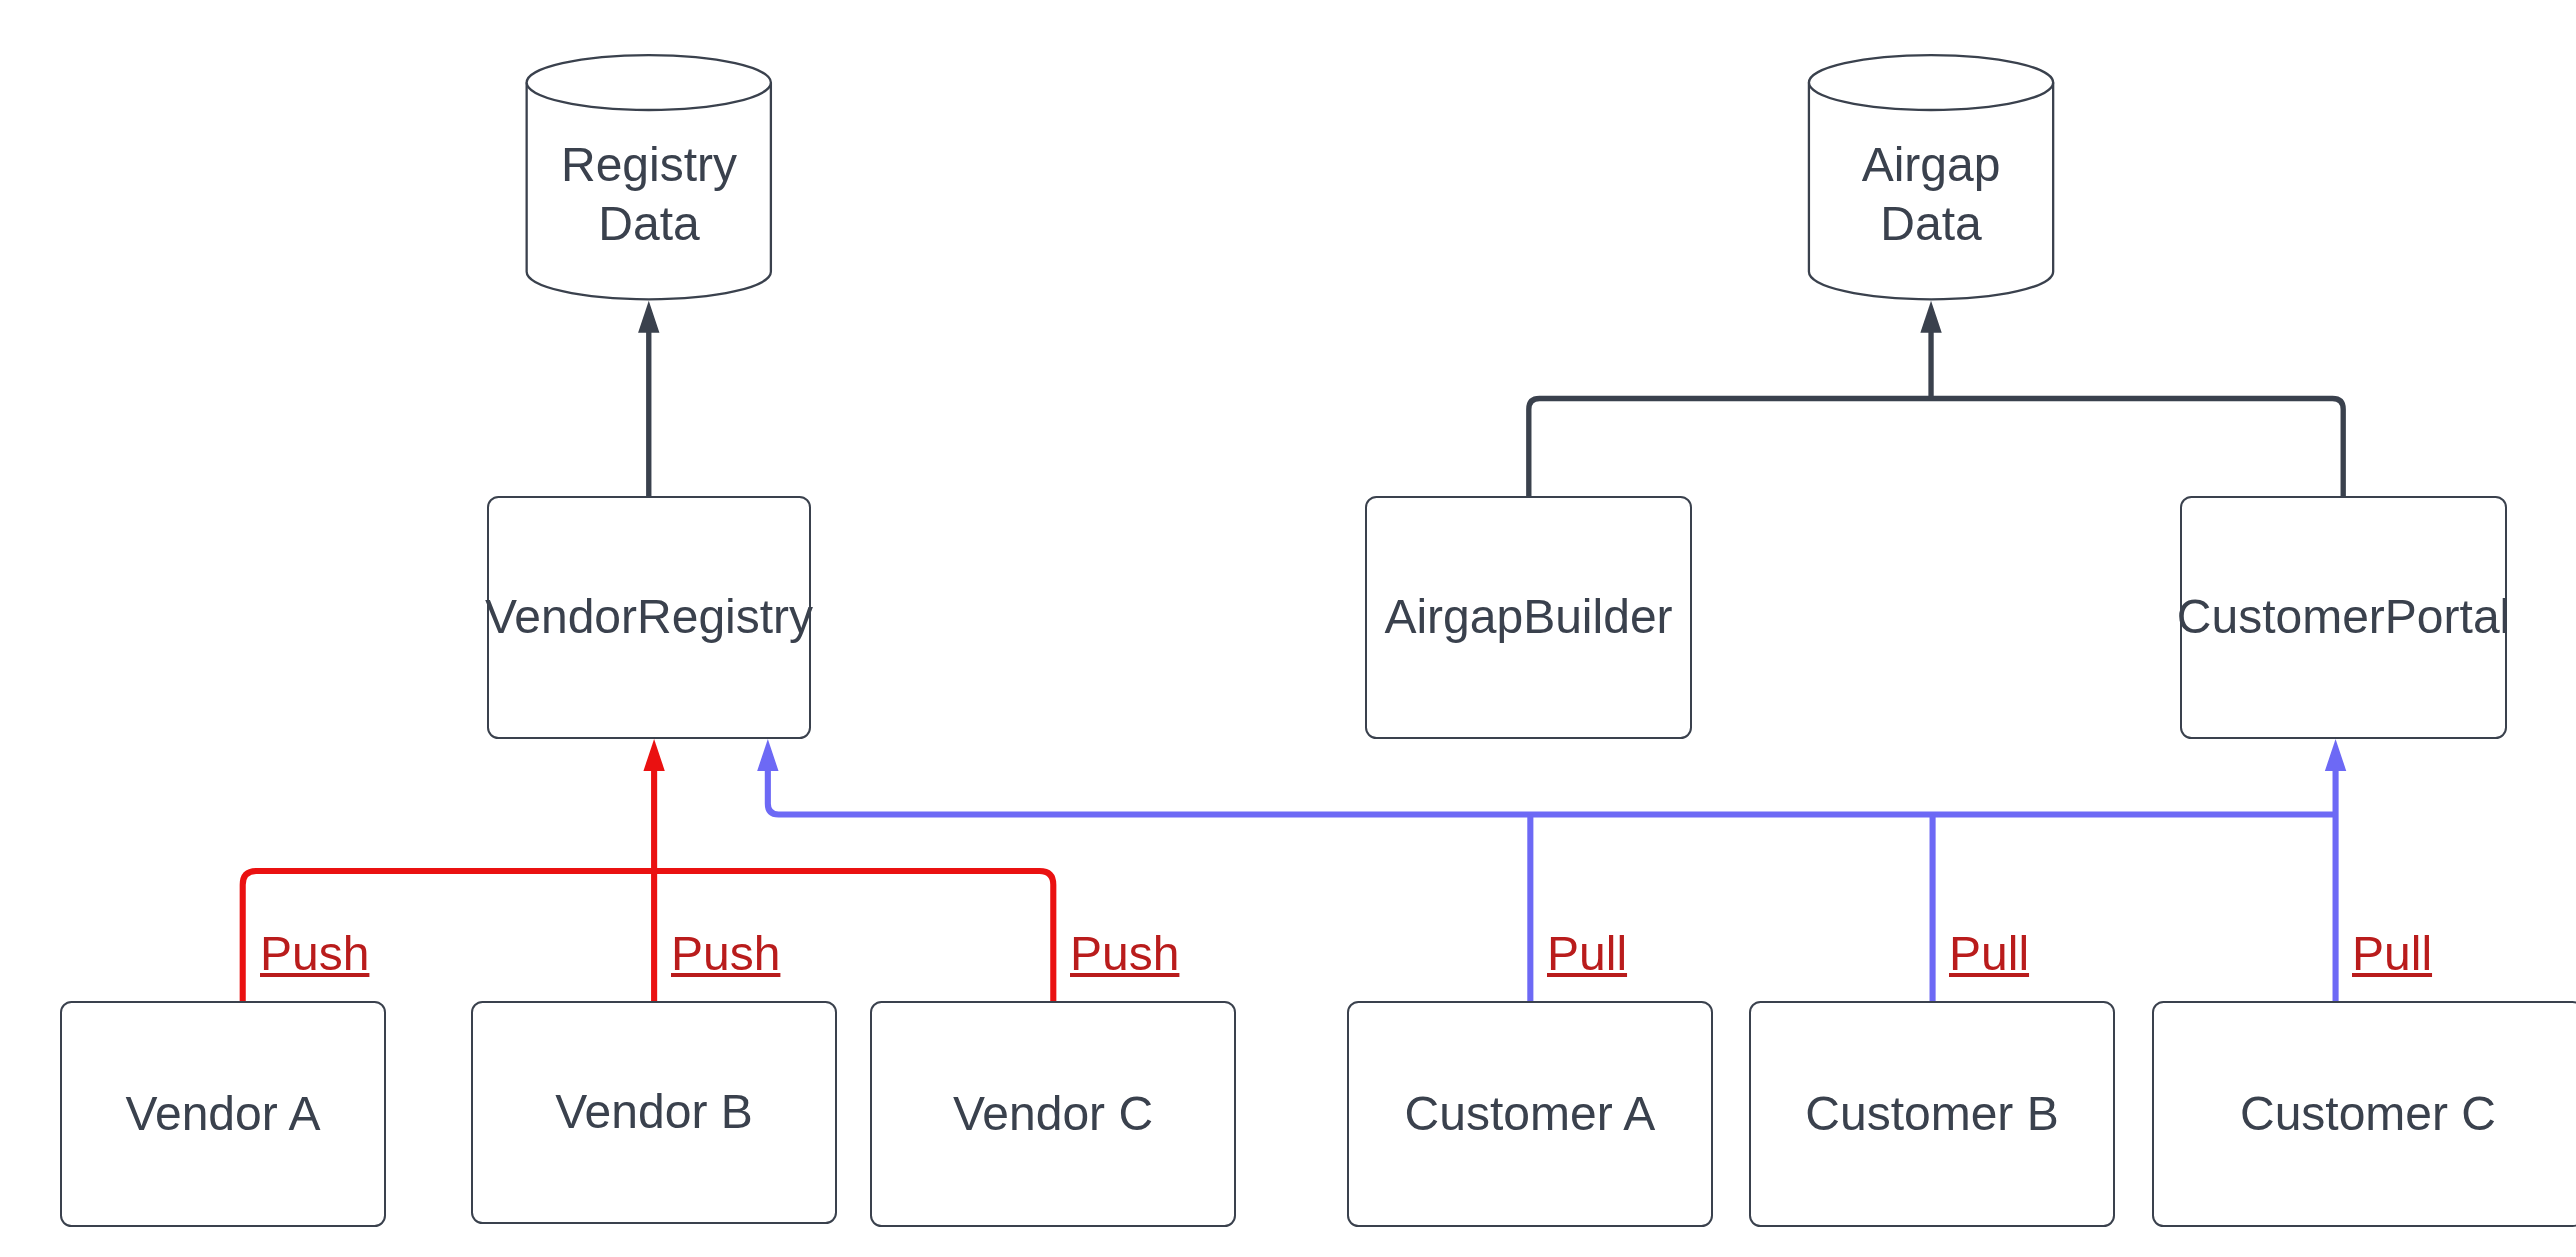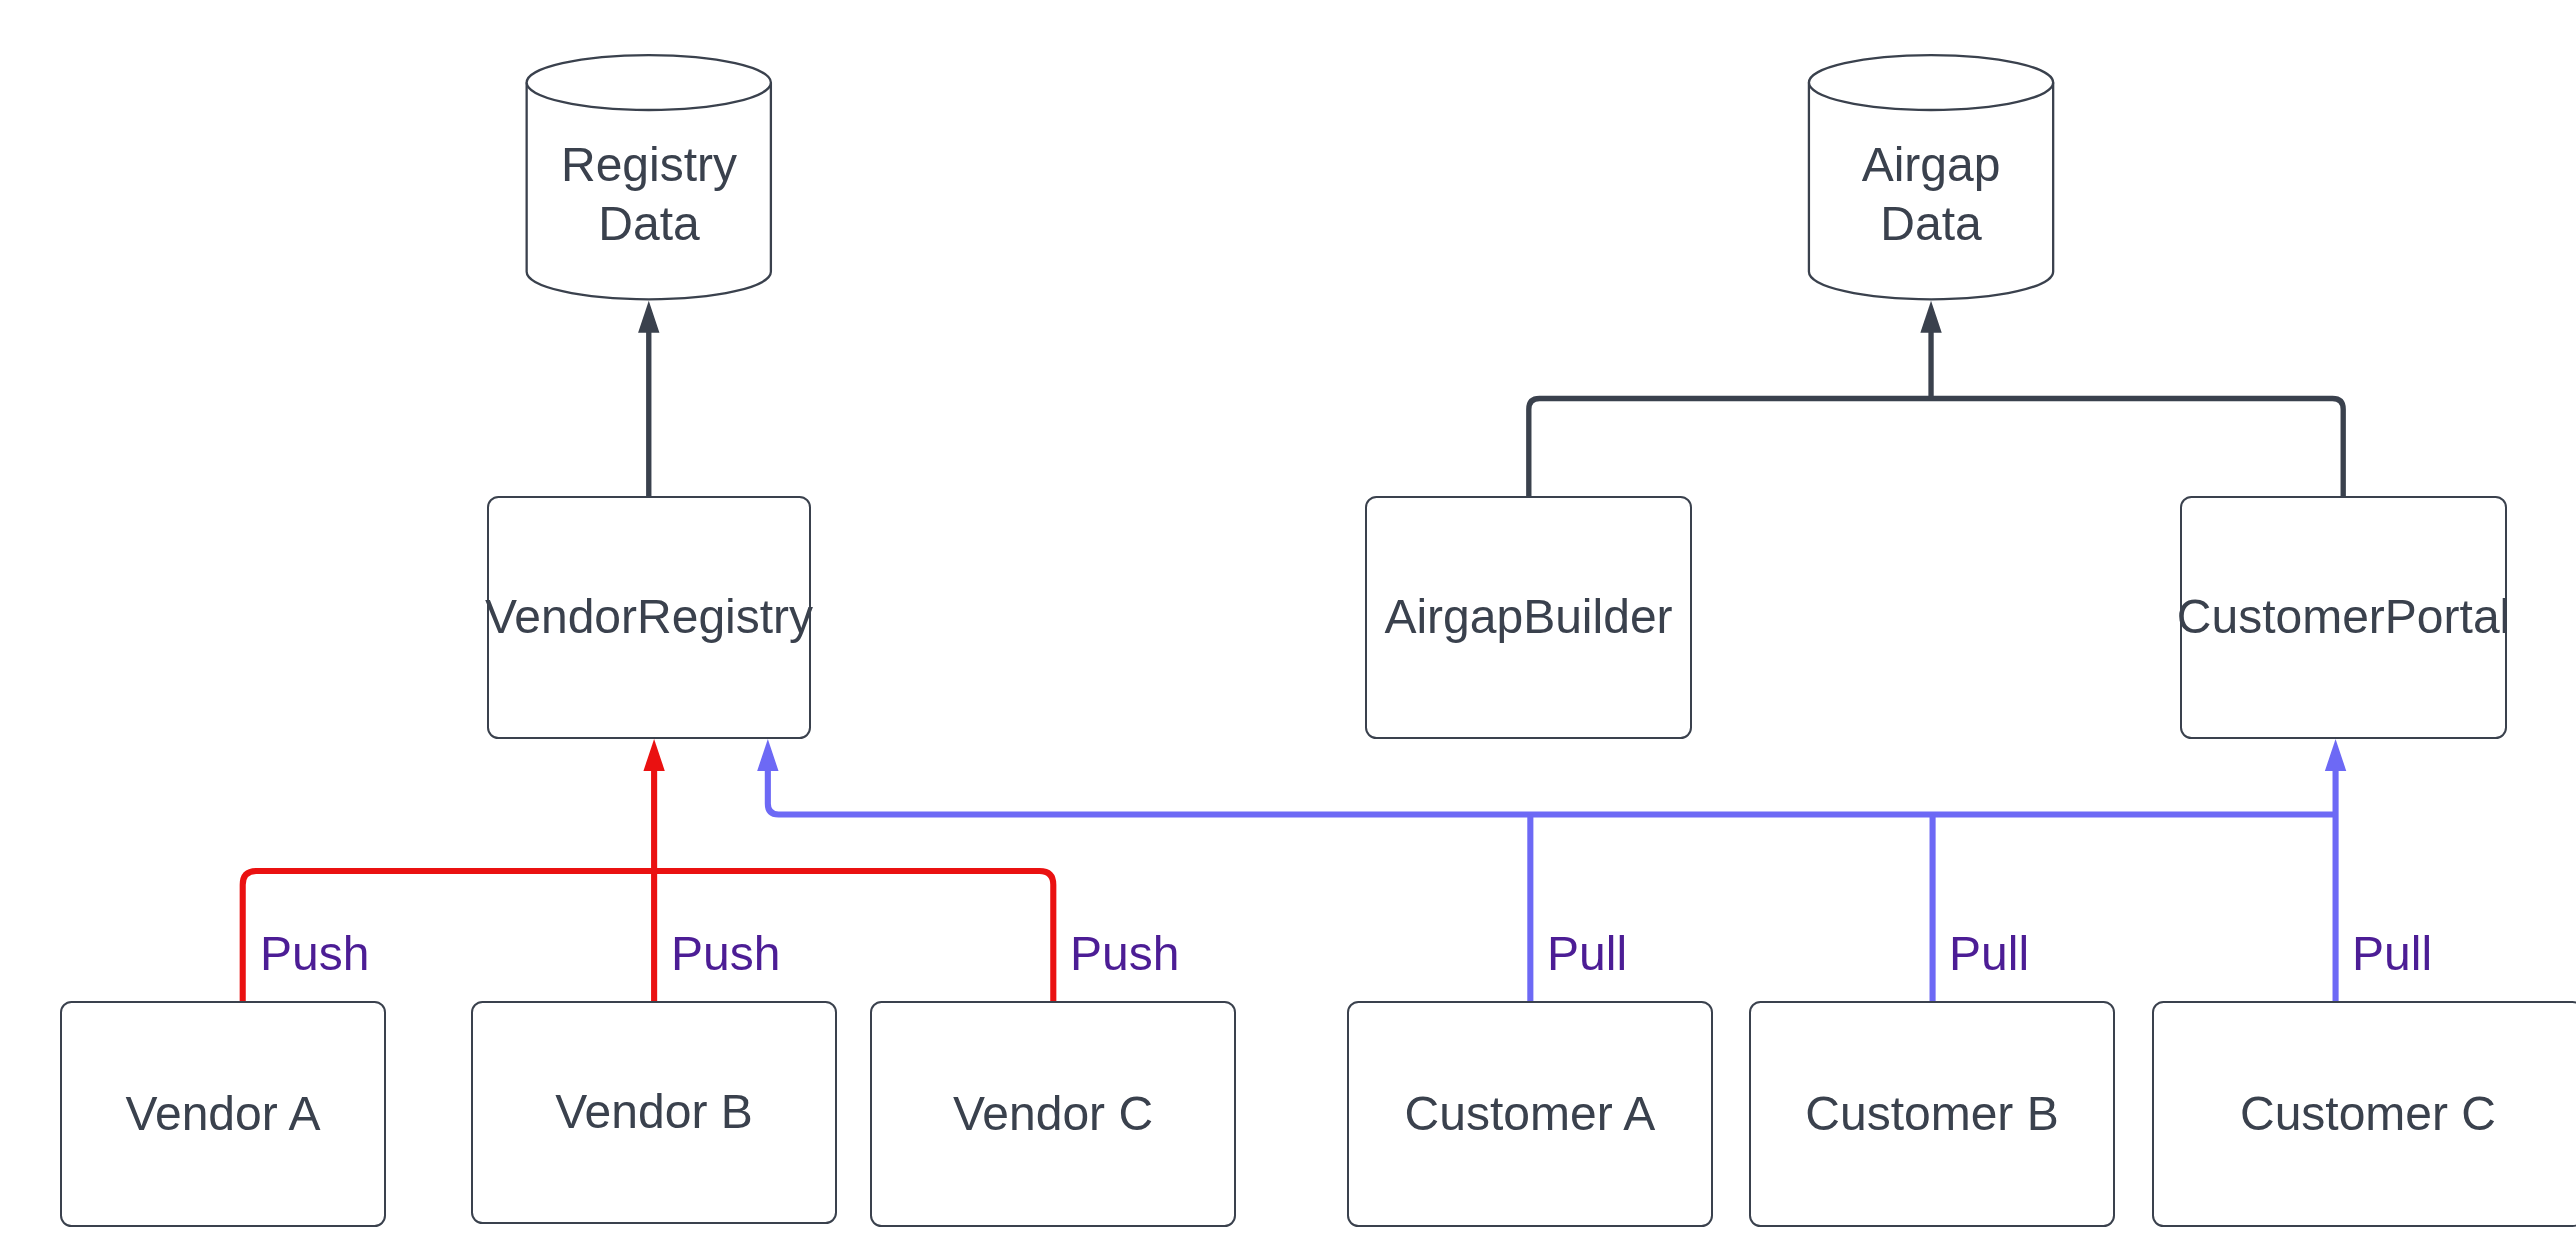--- a/index.html
+++ b/index.html
@@ -59,22 +59,23 @@
     color: #3A414D;
   }
   #registry-data-label { left: 527px;  top: 89px; }
   #airgap-data-label   { left: 1809px; top: 89px; }
   
   .edge-label {
     position: absolute;
     top: 930px;
     font-size: 48px;
     line-height: 1;
-    color: #4c1d95;
+    color: #b91c1c;
     white-space: nowrap;
+    text-decoration: underline;
   }
   #push-label-a { left: 260px;  }
   #push-label-b { left: 671px;  }
   #push-label-c { left: 1070px; }
   #pull-label-a { left: 1547px; }
   #pull-label-b { left: 1949px; }
   #pull-label-c { left: 2352px; }
 </style>
 </head>
 <body>

